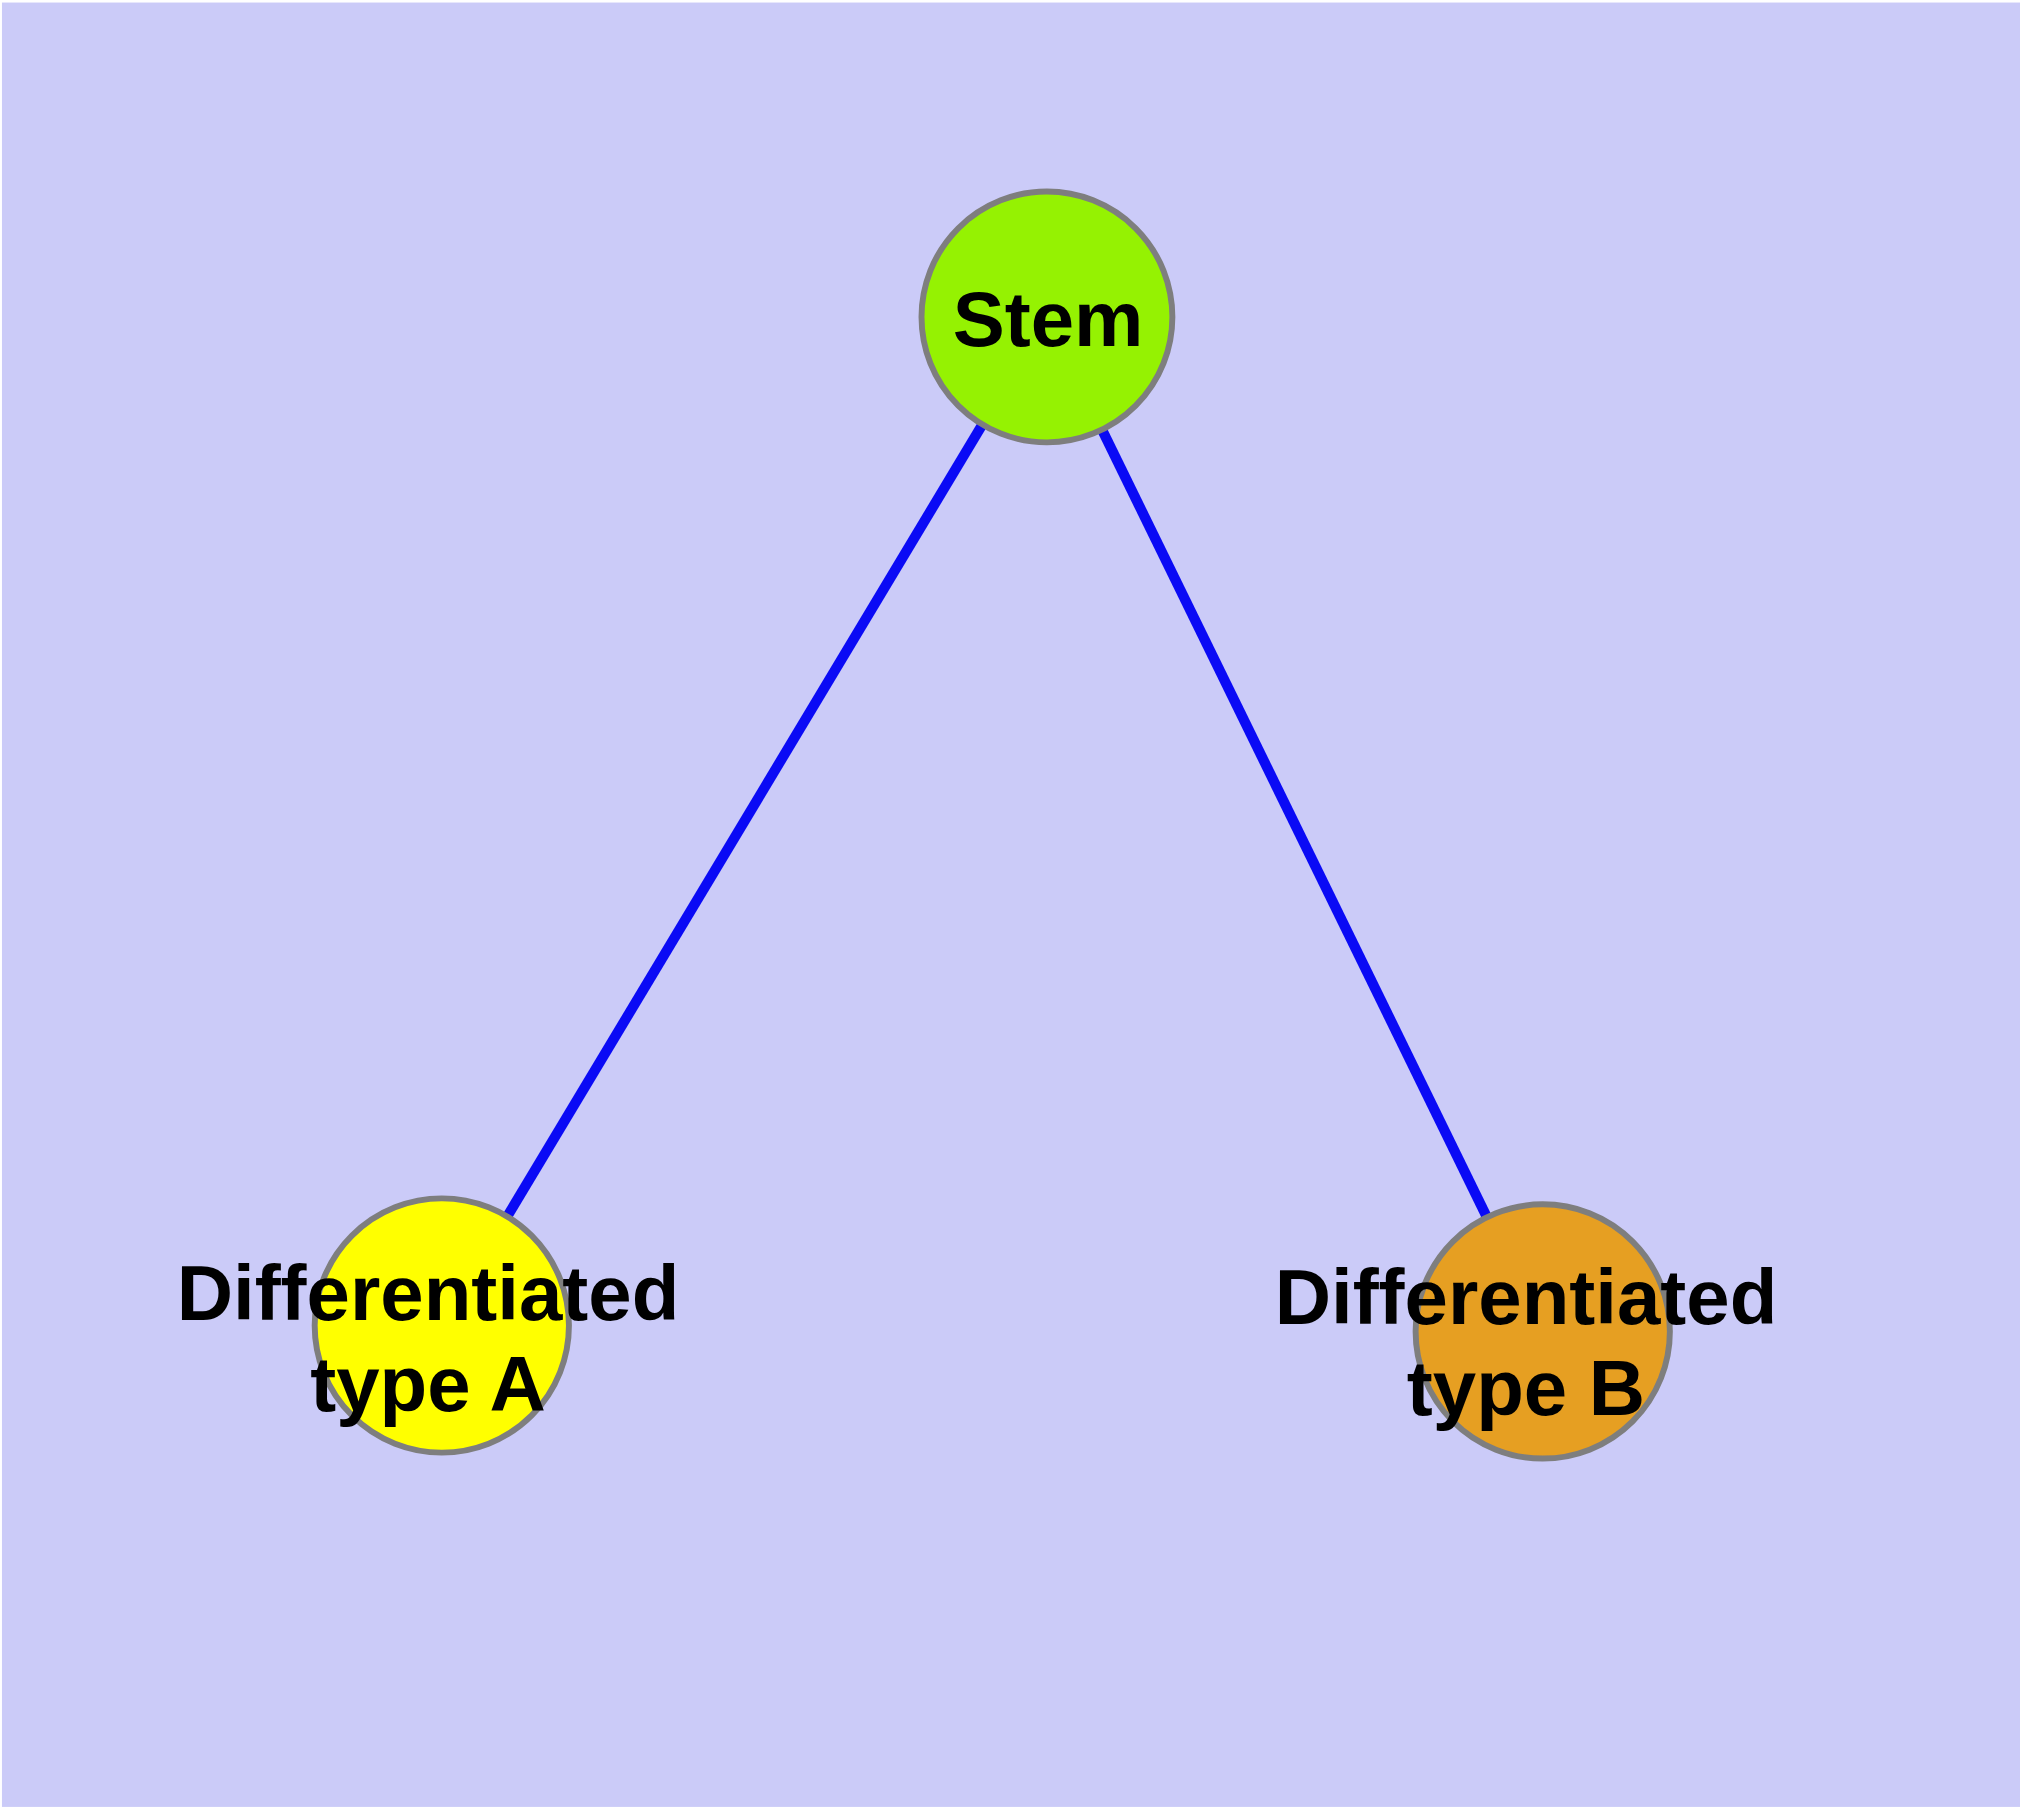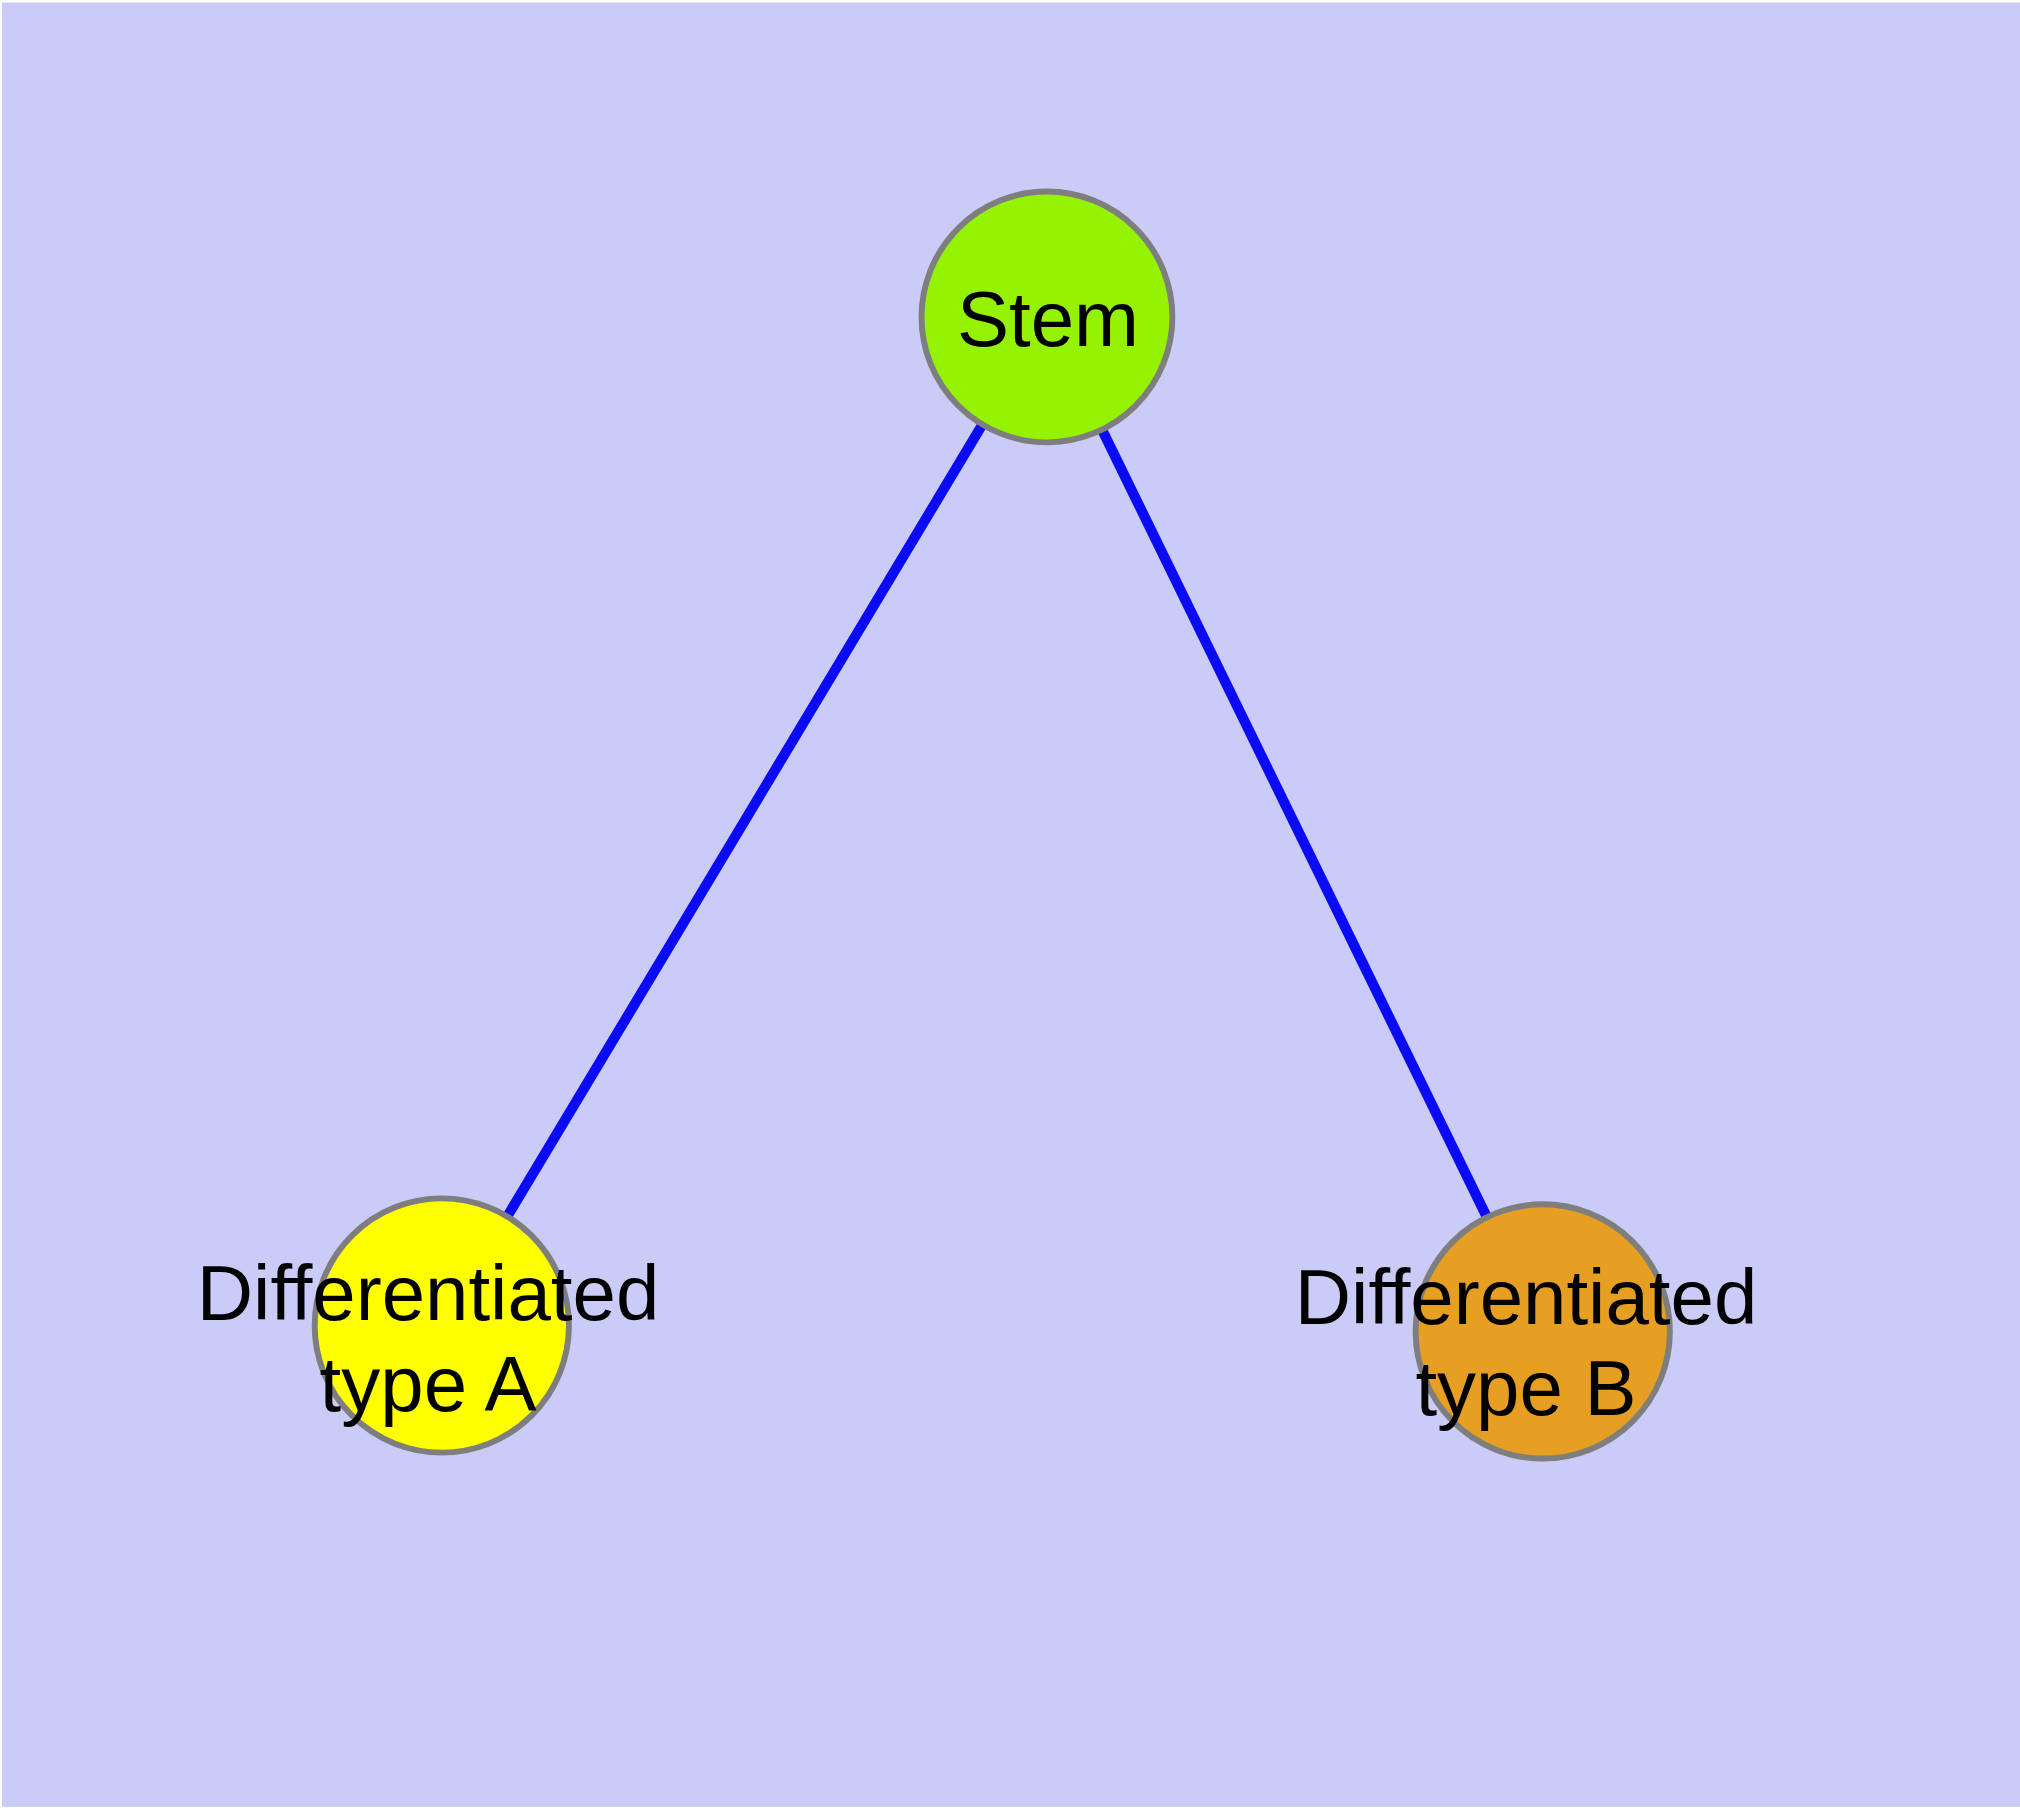--- a/index.html
+++ b/index.html
@@ -21,21 +21,21 @@
   .stage svg {
     position: absolute;
     left: 0;
     top: 0;
     display: block;
   }
   .node-label {
     position: absolute;
     transform: translate(-50%, -50%);
     width: max-content;
-    font-weight: 400;
+    font-weight: 700;
     font-size: 78px;
     line-height: 91px;
     color: #000000;
     text-align: center;
     white-space: pre-line;
     letter-spacing: 0;
   }
 </style>
 </head>
 <body>

